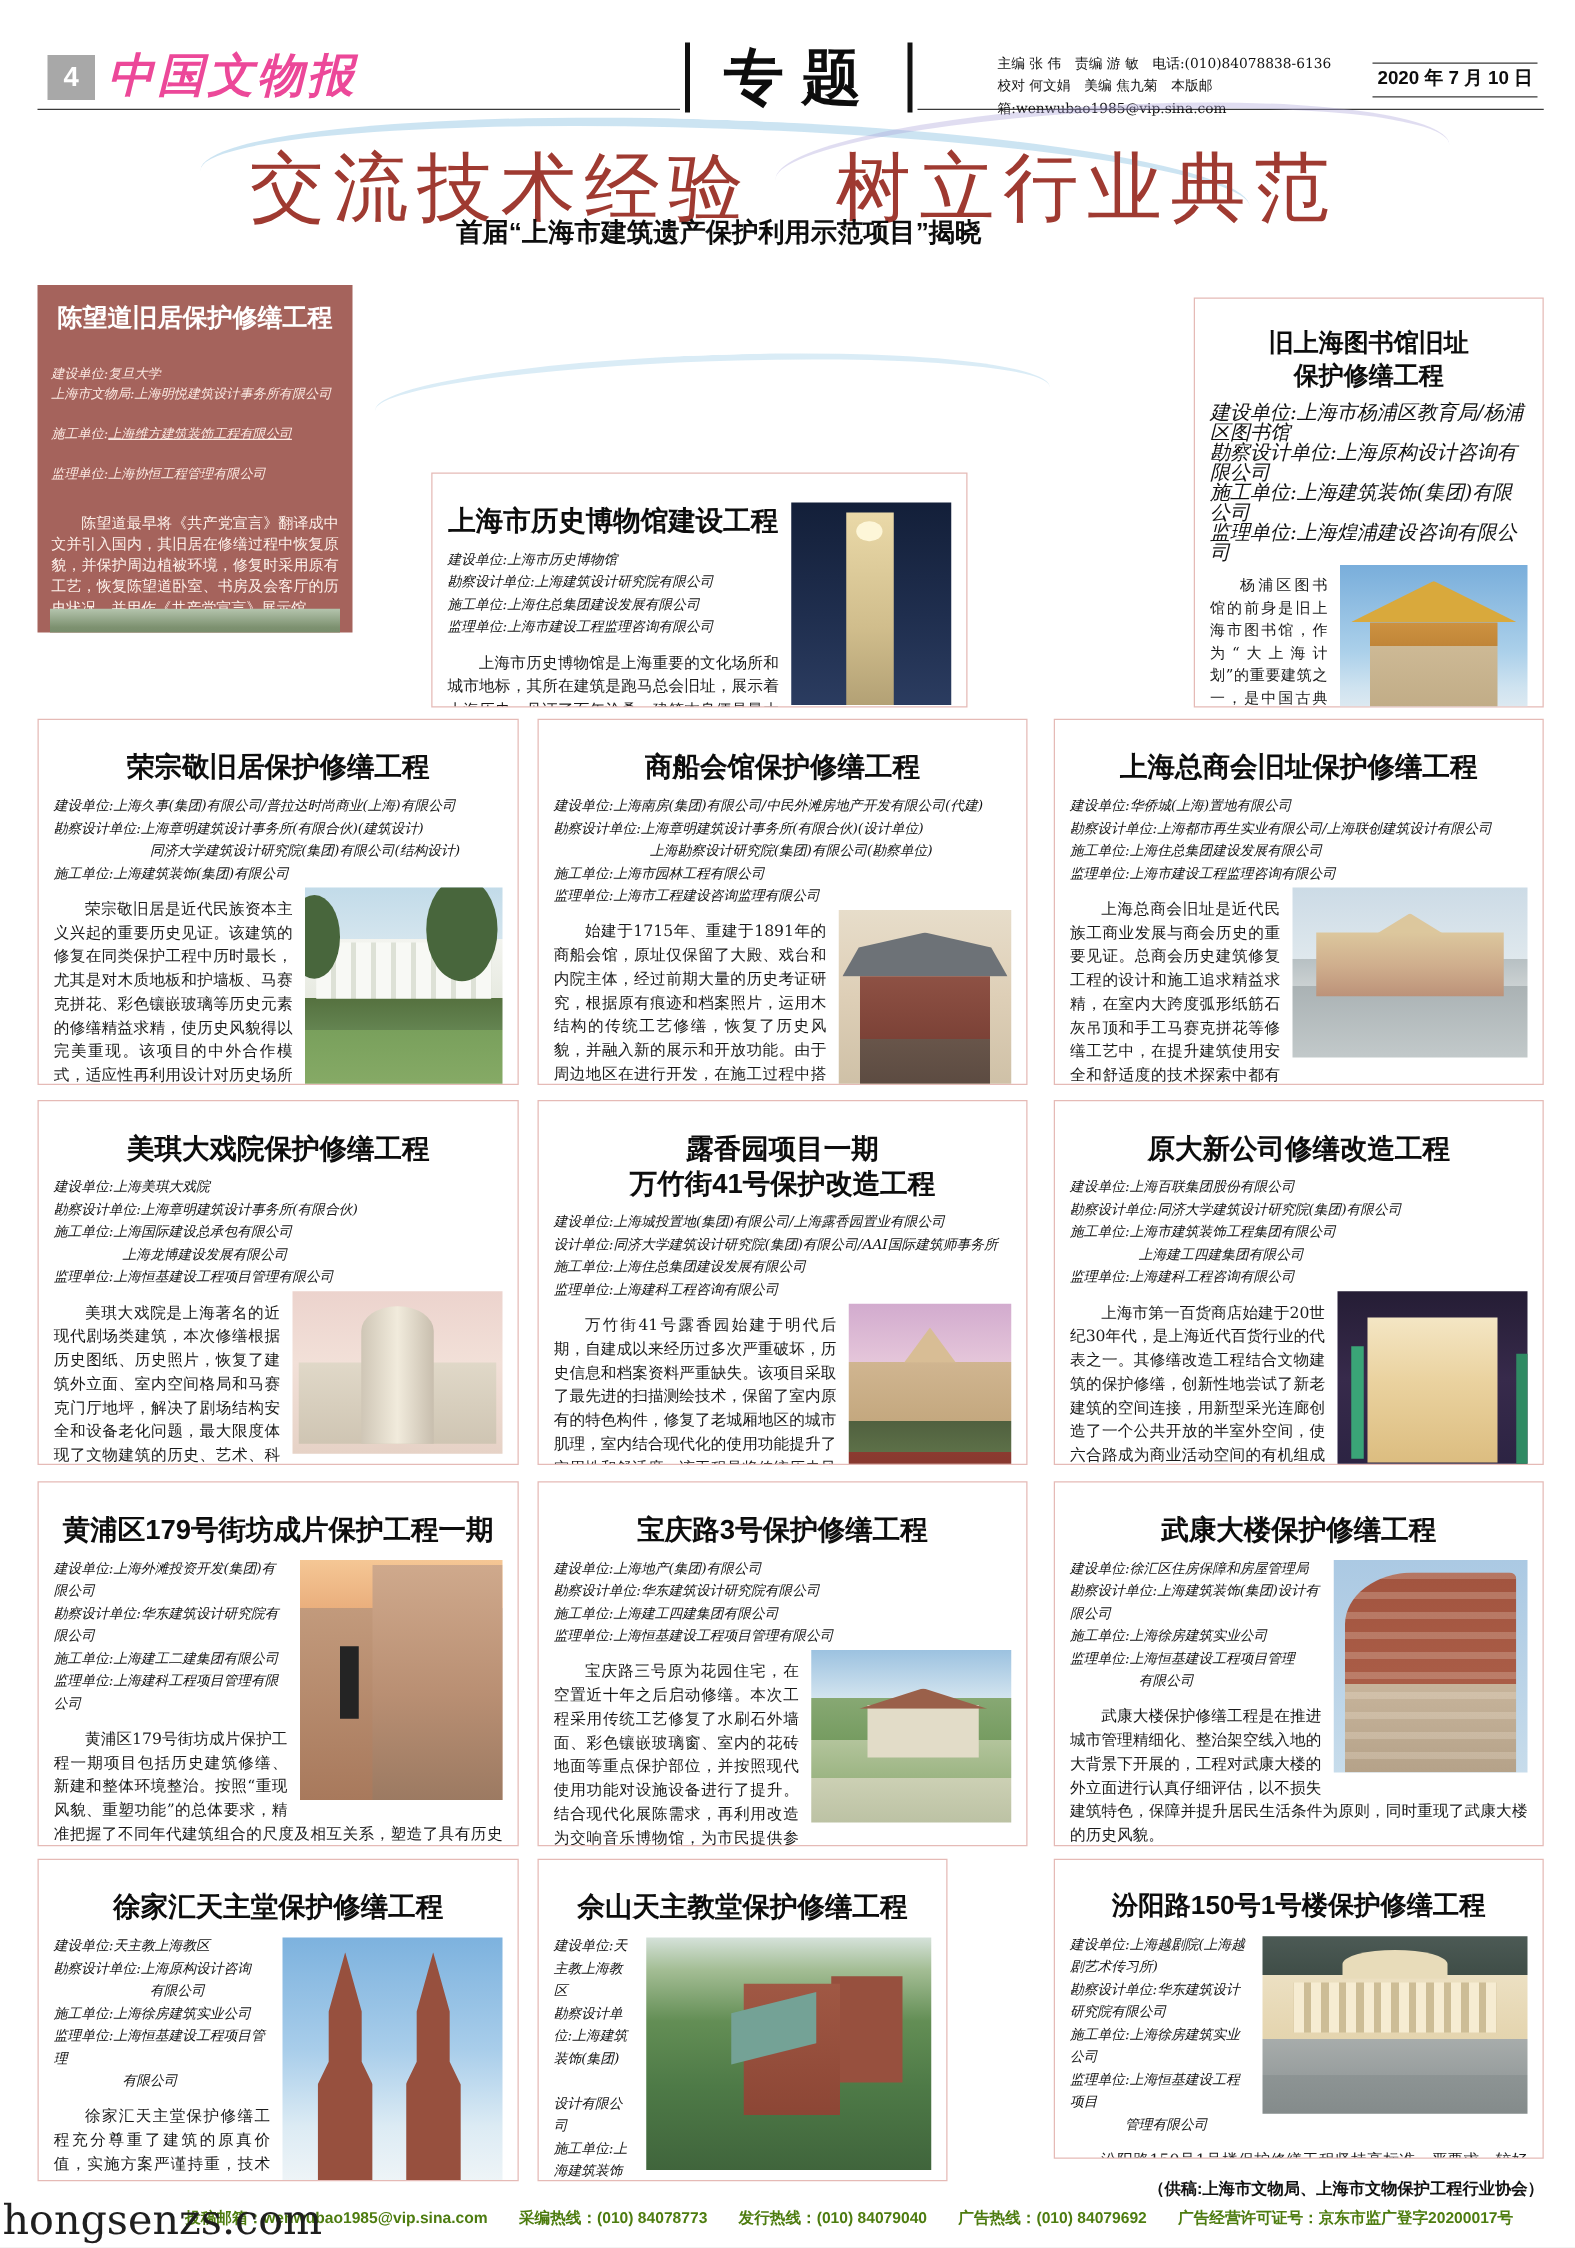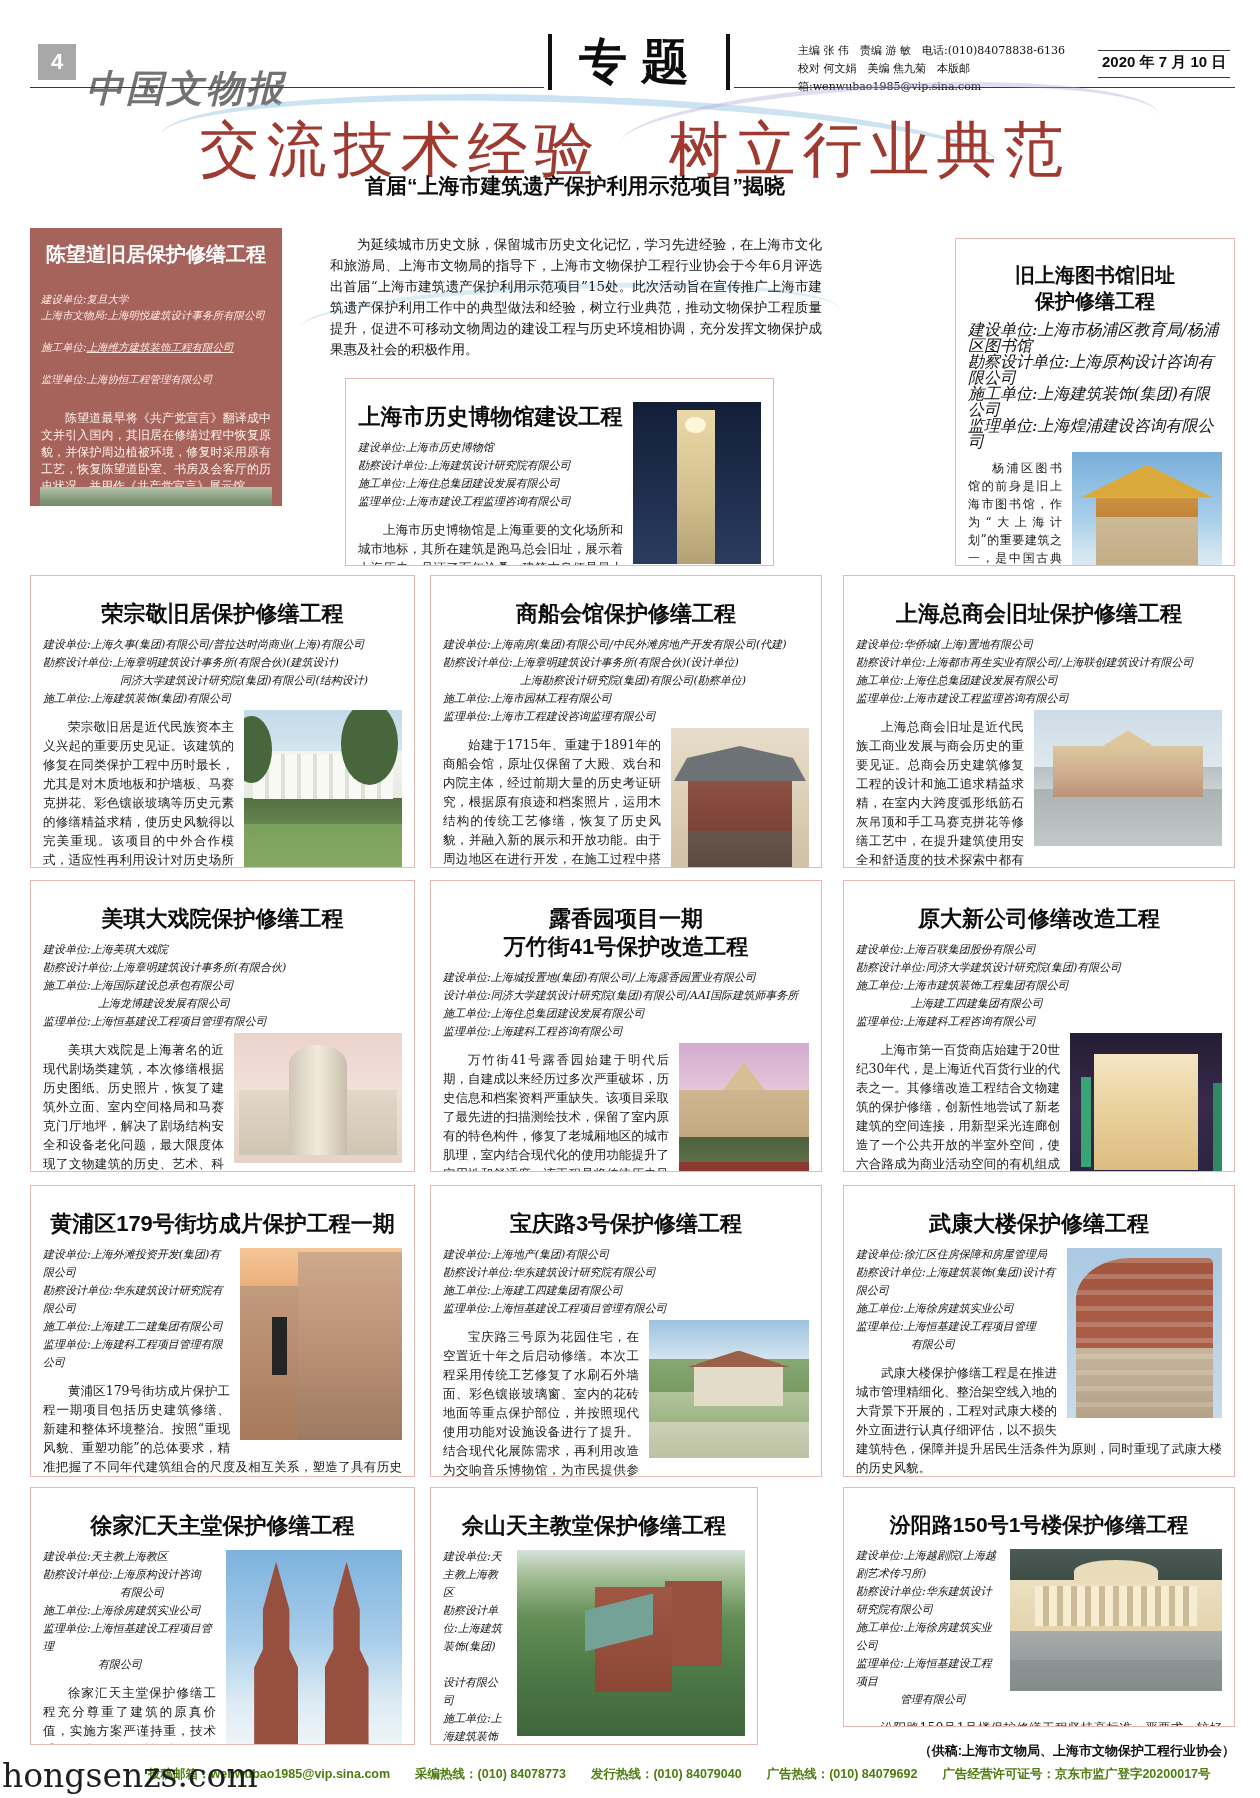--- a/index.html
+++ b/index.html
@@ -5,21 +5,21 @@
   html,body{margin:0;padding:0;background:#e9e9e9;}
   #page{position:relative;width:1260px;height:1798px;margin:0 auto;background:#fff;overflow:hidden;
         font-family:"DejaVu Serif",serif;color:#1a1a1a;}
   #page *{box-sizing:border-box;}
   .abs{position:absolute;}
 
   
   .page-badge{left:38px;top:44px;width:38px;height:36px;background:#a8a8a8;color:#fff;
     font:bold 22px/36px "Liberation Sans",sans-serif;text-align:center;}
   .masthead{left:86px;top:36px;font-family:"DejaVu Serif",serif;font-style:italic;font-weight:bold;
-    font-size:37px;letter-spacing:3px;color:#737373;margin-top:28px;}
+    font-size:37px;letter-spacing:3px;color:#ec4899;}
   .rule{background:#3a3a3a;height:1px;}
   .rule-left{left:30px;top:87px;width:514px;}
   .rule-right{left:734px;top:87px;width:501px;}
   .sec-bar{width:4px;height:56px;background:#111;top:34px;}
   .sec-bar-l{left:548px;} .sec-bar-r{left:726px;}
   .section-title{left:556px;top:30px;width:170px;text-align:center;
     font-family:"Liberation Sans",sans-serif;font-weight:bold;font-size:48px;letter-spacing:14px;color:#0d0d0d;}
   .staff{left:798px;top:42px;width:310px;font-size:11px;line-height:18px;color:#111;}
   .issue-date{left:1098px;top:50px;padding:2px 4px 5px;border-top:1px solid #3a3a3a;border-bottom:1px solid #3a3a3a;
     font-family:"Liberation Sans",sans-serif;font-weight:bold;font-size:15px;color:#0d0d0d;}
@@ -144,21 +144,20 @@
     <div class="ft-units">
       <div>建设单位:复旦大学
 上海市文物局:上海明悦建筑设计事务所有限公司</div>
       <div><span>施工单位:</span><span class="u-underline">上海维方建筑装饰工程有限公司</span></div>
       <div>监理单位:上海协恒工程管理有限公司</div>
     </div>
     <div class="ft-body">陈望道最早将《共产党宣言》翻译成中文并引入国内，其旧居在修缮过程中恢复原貌，并保护周边植被环境，修复时采用原有工艺，恢复陈望道卧室、书房及会客厅的历史状况，并用作《共产党宣言》展示馆。</div>
     <div class="ft-photo photo p-chen"></div>
   </div>
 
-  <div class="abs intro">为延续城市历史文脉，保留城市历史文化记忆，学习先进经验，在上海市文化和旅游局、上海市文物局的指导下，上海市文物保护工程行业协会于今年6月评选出首届“上海市建筑遗产保护利用示范项目”15处。此次活动旨在宣传推广上海市建筑遗产保护利用工作中的典型做法和经验，树立行业典范，推动文物保护工程质量提升，促进不可移动文物周边的建设工程与历史环境相协调，充分发挥文物保护成果惠及社会的积极作用。</div>
 
   <div class="box" style="left:345px;top:378px;width:429px;height:188px">
     <div class="photo fr p-hist" style="width:128px;height:162px"></div>
     <div class="bx-title">上海市历史博物馆建设工程</div>
     <div class="units">建设单位:上海市历史博物馆
 勘察设计单位:上海建筑设计研究院有限公司
 施工单位:上海住总集团建设发展有限公司
 监理单位:上海市建设工程监理咨询有限公司</div>
     <div class="bd">上海市历史博物馆是上海重要的文化场所和城市地标，其所在建筑是跑马总会旧址，展示着上海历史，见证了百年沧桑。建筑本身便是最大的展品，室内展陈也充分考虑了展品和空间的相互关系。该工程体现了上海文物建筑保护利用水平，符合上海建设国际文化大都市的城市定位。</div>
   </div>

